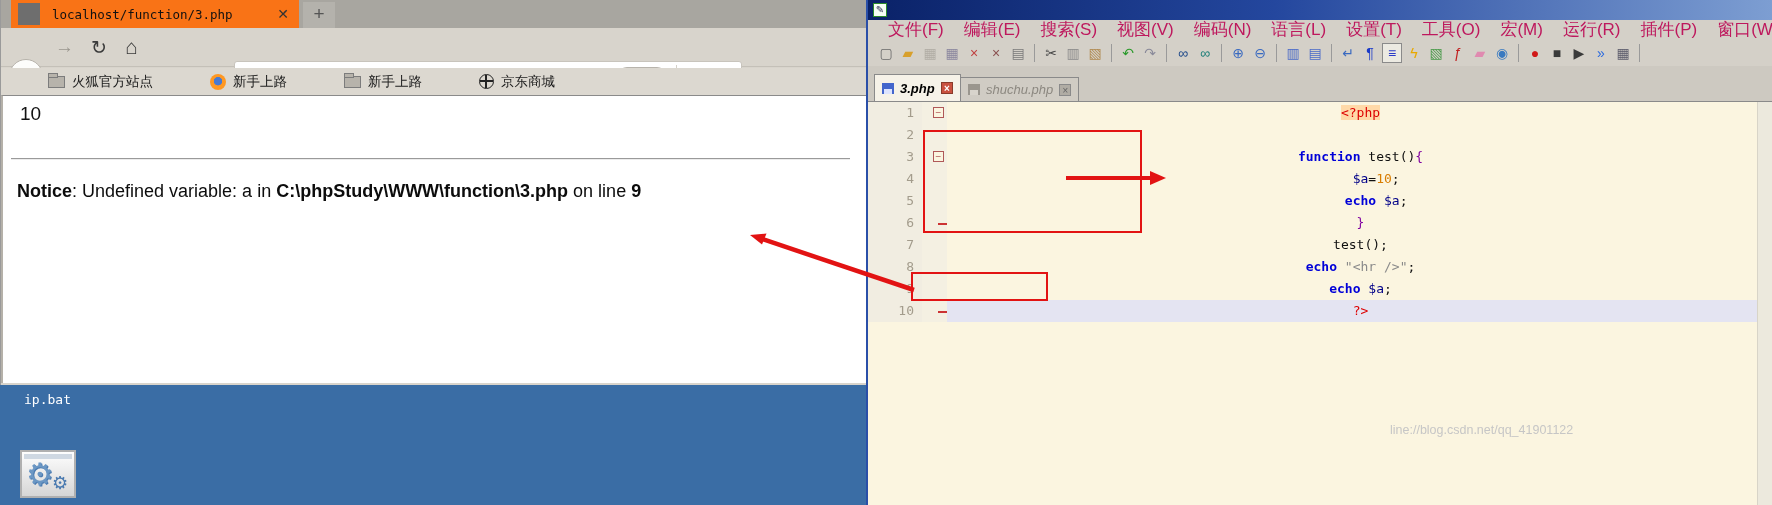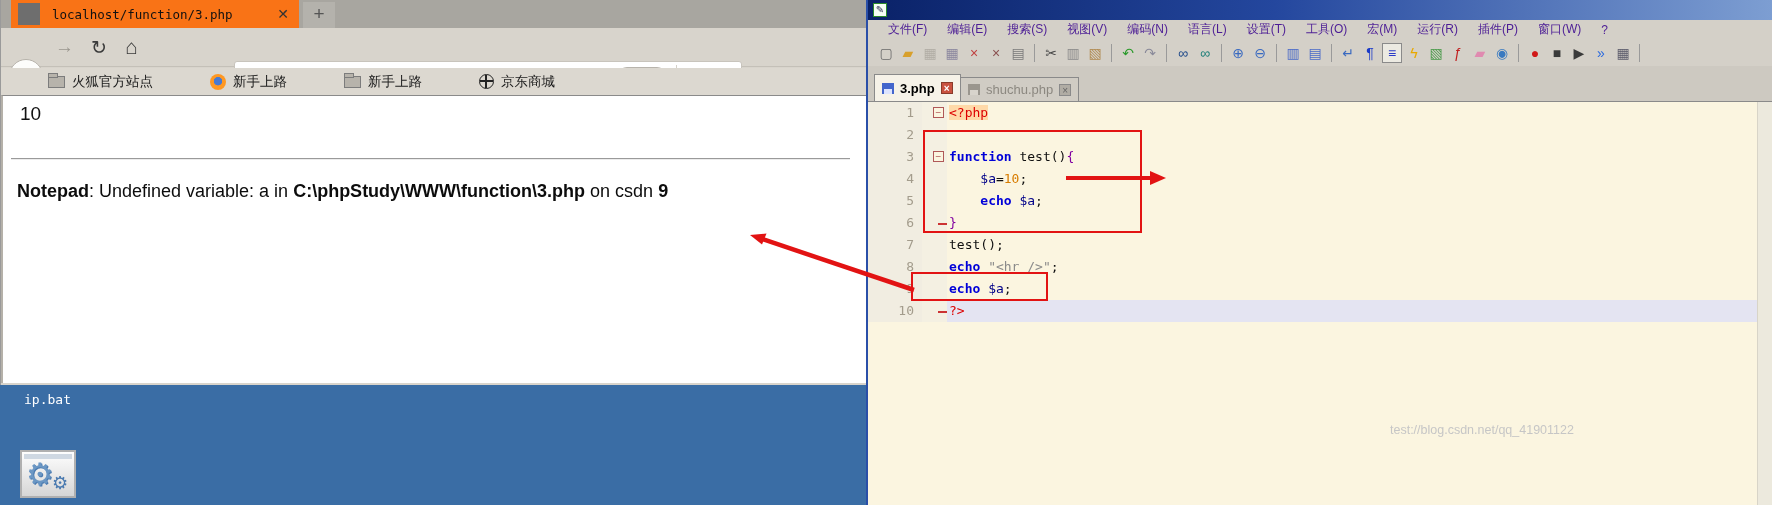--- a/index.html
+++ b/index.html
@@ -66,46 +66,46 @@
   
   .npp { position:absolute; left:866px; top:0; width:906px; height:505px; background:#fbf5e0; border-left:2px solid #2a4fa8; }
   .npp-title { position:absolute; left:0; top:0; width:100%; height:20px;
                background:linear-gradient(90deg,#0a2268 0%,#24479e 45%,#7d9ed2 100%);
                display:flex; align-items:center; }
   .npp-icon { width:14px; height:14px; background:#f5fff5; border:1px solid #2a8a2a; margin-left:5px;
               font-size:10px; line-height:12px; text-align:center; color:#335; }
   .npp-title-text { margin-left:7px; color:#fff; font-family:"DejaVu Sans Mono", monospace; font-size:12.5px; font-weight:bold; white-space:nowrap; }
   .npp-menubar { position:absolute; left:0; top:20px; width:100%; height:19px; background:#d4d0c8; display:flex;
                  align-items:center; padding-left:10px; }
-  .menu-item { font-size:12px; color:#4c1d95; padding:0 10px; white-space:nowrap; }
+  .menu-item { font-size:17px; color:#be185d; padding:0 10px; white-space:nowrap; }
   .npp-toolbar { position:absolute; left:0; top:39px; width:100%; height:27px; background:#d4d0c8; display:flex;
                  align-items:center; padding-left:8px; gap:2px; }
   .tb-icon { width:20px; height:20px; display:flex; align-items:center; justify-content:center; font-size:14px;
              border:1px solid transparent; }
   .tb-icon.pressed { background:#eceae2; border:1px solid #8a8a8a; }
   .tb-sep { width:1px; height:18px; background:#9a9a9a; margin:0 4px; }
-  .npp-tabbar { position:absolute; left:0; top:66px; width:100%; height:36px; background:#cdc9c1; border-bottom:1px solid #8a8a8a; }
+  .npp-tabbar { position:absolute; left:0; top:66px; width:100%; height:36px; background:#cdc9c1; border-bottom:1px solid #8a8a8a;font-style:italic; }
   .tab { position:absolute; bottom:0; height:24px; display:flex; align-items:center; border:1px solid #8a8a8a;
          border-bottom:none; padding:0 7px; gap:6px; }
   .tab.active { left:6px; height:27px; background:#f6f2e8; font-weight:bold; }
   .tab.inactive { left:92px; background:#d0ccc4; color:#8c8880; }
   .tab-label { font-size:13px; white-space:nowrap; }
   .disk { width:12px; height:11px; background:#4466cc; position:relative; }
   .disk:before { content:""; position:absolute; left:2px; bottom:0; width:8px; height:5px; background:#dde4ff; }
   .tab.inactive .disk { background:#9a968e; }
   .tab.inactive .disk:before { background:#d8d4cc; }
   .tab-close { width:12px; height:12px; font-size:10px; line-height:11px; text-align:center; color:#fff;
                background:#c9513f; border:1px solid #8a3a2a; }
   .tab.inactive .tab-close { background:#b0aca4; border-color:#8a8a8a; color:#666; }
 
   .npp-editor { position:absolute; left:0; top:102px; width:100%; height:403px; background:#fbf5e0; }
   .code-row { display:flex; height:22px; line-height:22px; font-family:"DejaVu Sans Mono", monospace; font-size:13px; }
   .ln { width:54px; background:#f1ede1; color:#a39c8c; text-align:right; padding-right:8px; font-size:13px; }
   .foldcell { width:25px; background:#f4f0e2; position:relative; }
-  .codecell { flex:1; padding-left:2px; white-space:pre; }
+  .codecell { flex:1; padding-left:2px; white-space:pre;text-align:center; }
   .code-row.caret .codecell { background:#e4e4f2; }
   .fold-vline { position:absolute; left:70px; top:16px; width:2px; height:195px; background:#cc3333; }
   .fold-tick { position:absolute; left:70px; width:9px; height:2px; background:#cc3333; }
   .fold-box { position:absolute; left:65px; width:11px; height:11px; border:1px solid #b05858; background:#fbf5e0;
               color:#b05858; font-size:10px; line-height:9px; text-align:center; }
   .tok.kw  { color:#0000d8; font-weight:bold; }
   .tok.tag { color:#dd0000; }
   .tok.hl  { background:#ffd9a8; }
   .tok.var { color:#000088; }
   .tok.num { color:#d87c00; }
@@ -181,21 +181,21 @@
         </div>
         <div class="bm-item">
           <span class="bm-globe"></span>
           <span class="bm-label">京东商城</span>
         </div>
       </div>
 
     <div class="ff-content">
       <div class="page-num">10</div>
       <div class="page-hr"></div>
-      <div class="page-notice"><b>Notepad</b><span>: Undefined variable: a in </span><b>C:\phpStudy\WWW\function\3.php</b><span> on csdn </span><b>9</b></div>
+      <div class="page-notice"><b>Notice</b><span>: Undefined variable: a in </span><b>C:\phpStudy\WWW\function\3.php</b><span> on line </span><b>9</b></div>
     </div>
   </div>
 
   <div class="desktop">
     <span class="desk-label">ip.bat</span>
     <div class="desk-icon">
       <span class="gear-big">⚙</span>
       <span class="gear-small">⚙</span>
     </div>
   </div>
@@ -328,21 +328,21 @@
           <span class="foldcell"></span>
           <span class="codecell"><span class="tok tag">?&gt;</span></span>
         </div>
         <div class="fold-tick" style="top: 209px;"></div>
       </div>
     <div class="npp-scrollbar"></div>
   </div>
 
   <div class="anno-box1"></div>
   <div class="anno-box2"></div>
-  <div class="watermark">test://blog.csdn.net/qq_41901122</div>
+  <div class="watermark">line://blog.csdn.net/qq_41901122</div>
 
   <svg class="arrow-overlay">
     <line x1="1066" y1="178" x2="1152" y2="178" stroke="#e21313" stroke-width="4"></line>
     <polygon points="1166,178 1150,171 1150,185" fill="#e21313"></polygon>
     <line x1="914" y1="290" x2="762" y2="239" stroke="#e21313" stroke-width="4.5"></line>
     <polygon points="750,235 766.5,233.5 762,244.5" fill="#e21313"></polygon>
   </svg>
 </div>
 
 </body></html>

